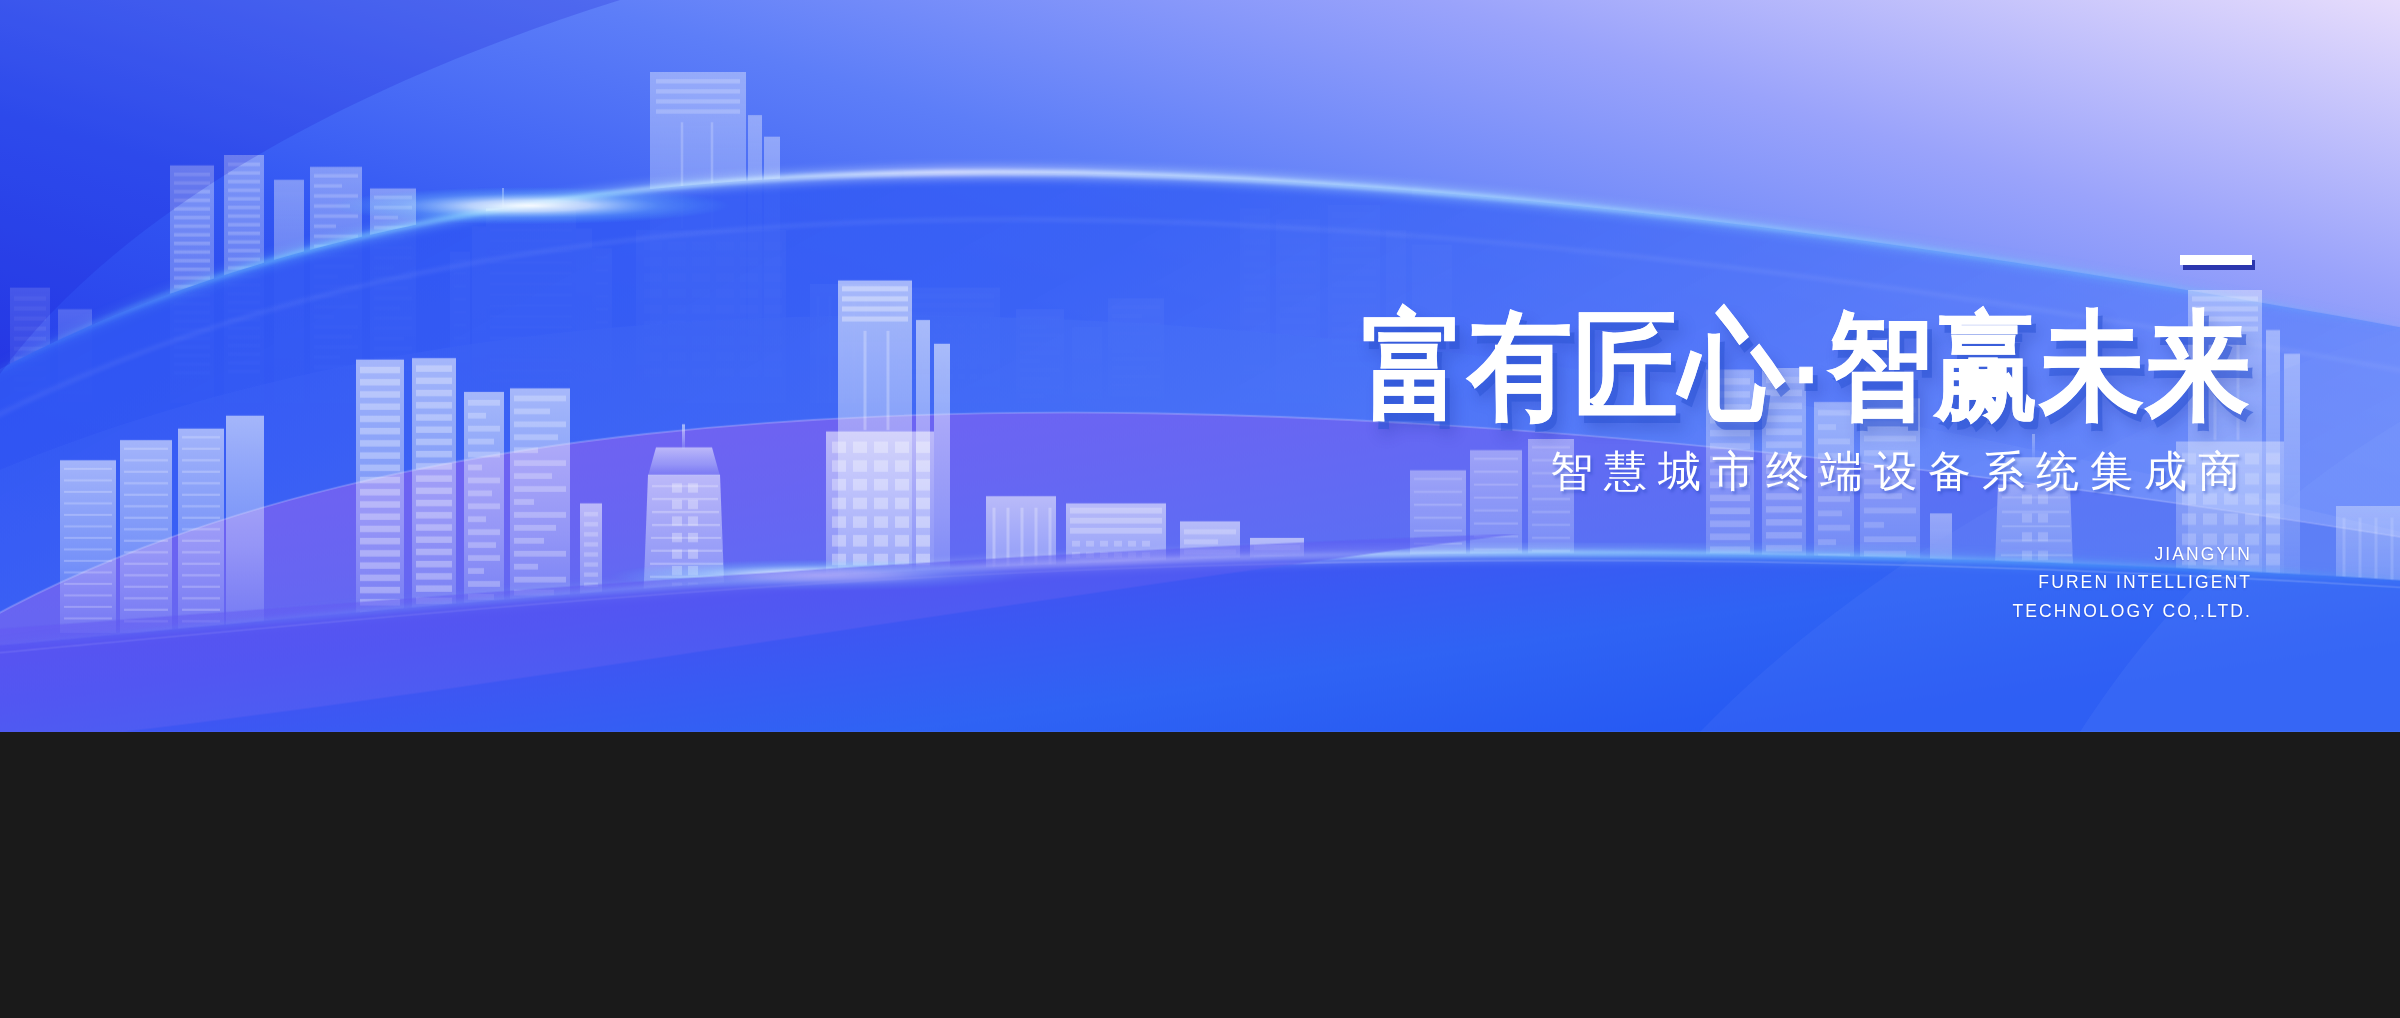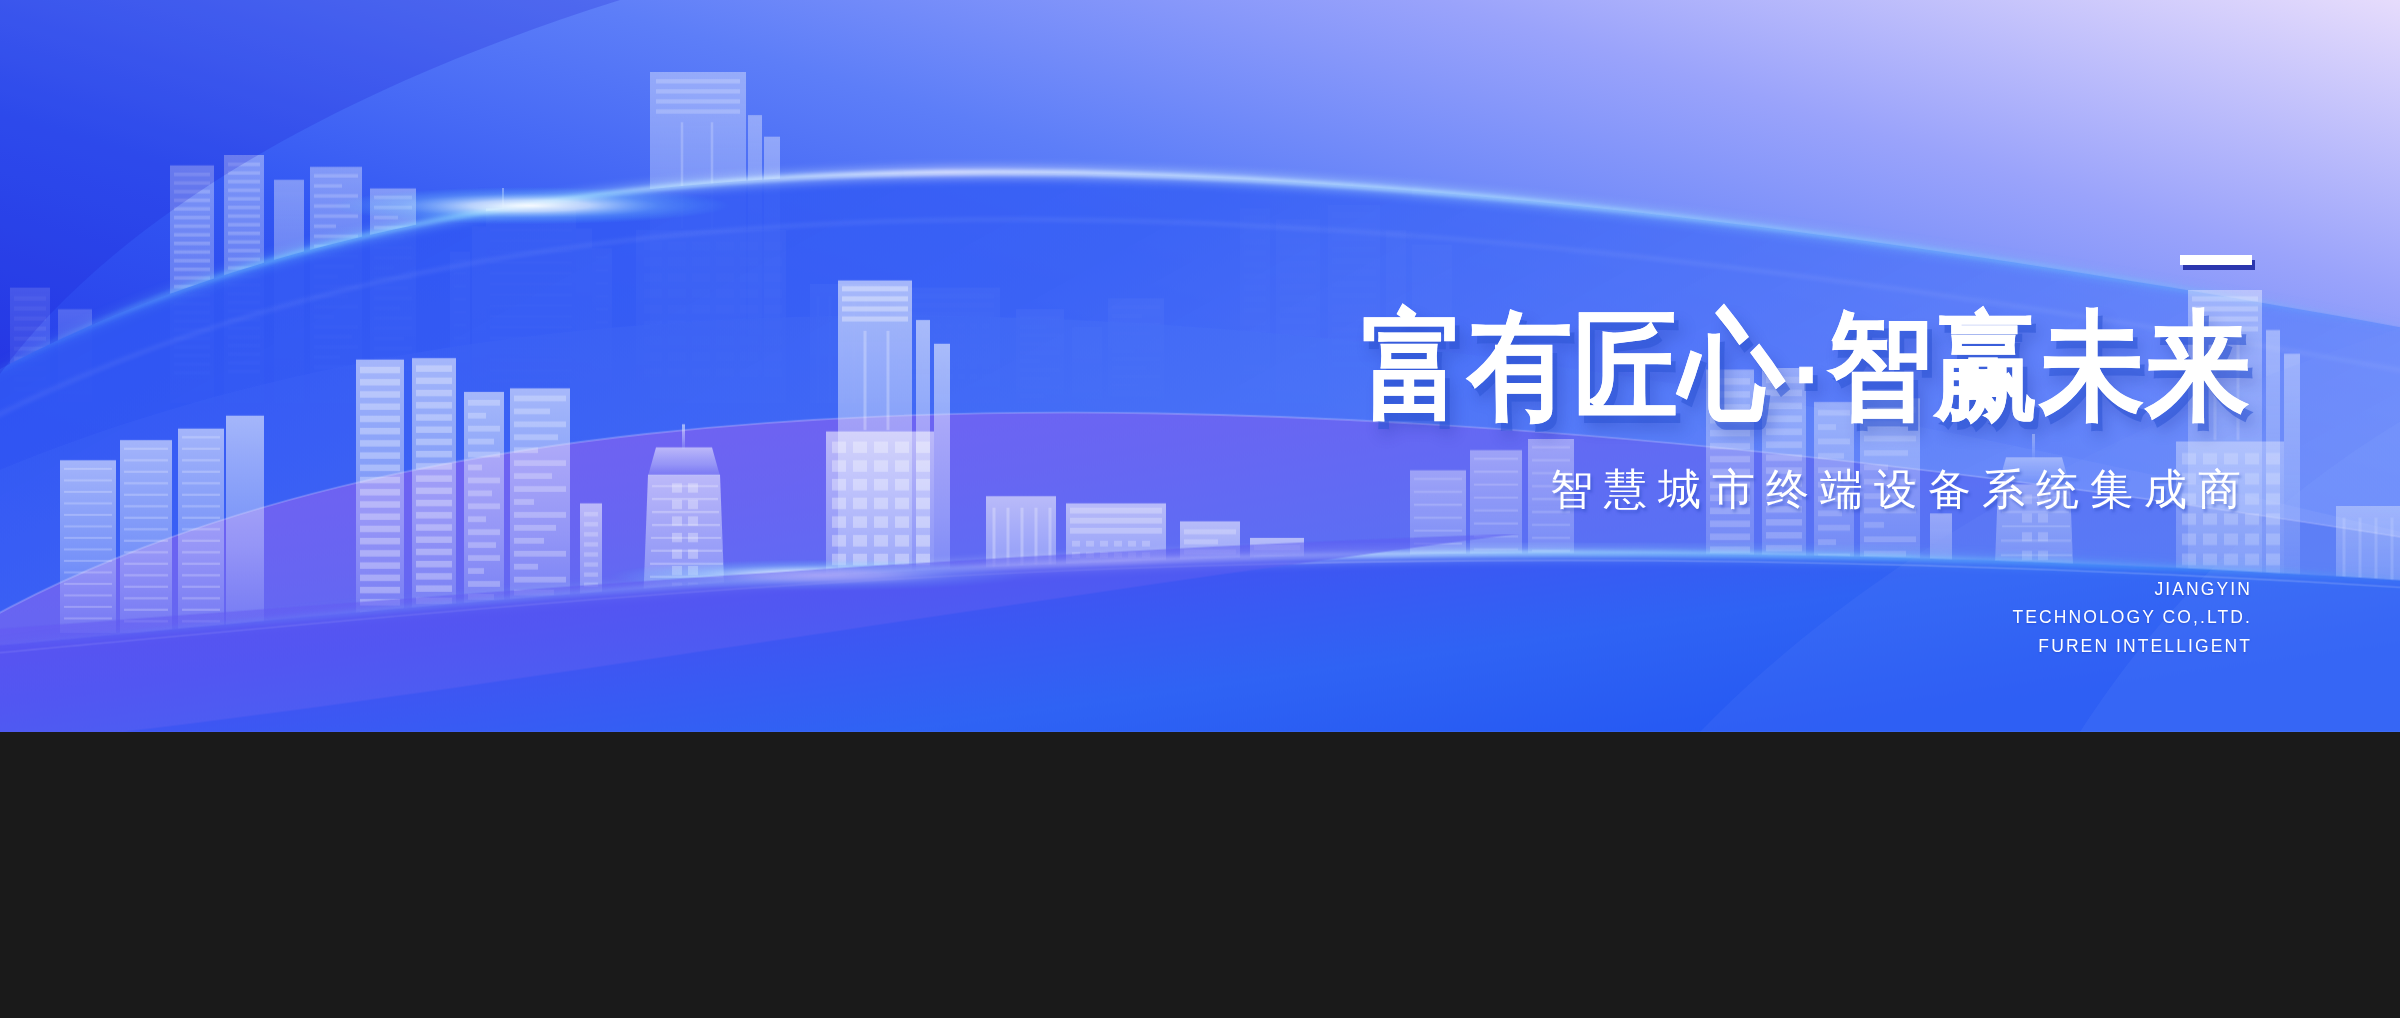--- a/index.html
+++ b/index.html
@@ -48,32 +48,32 @@
     margin:0;
     transform:scaleY(1.14);
     transform-origin:right center;
   }
   #headline .dot{
     font-size:74px;
     vertical-align:middle;
     padding:0 6px;
   }
   #subtitle{
-    margin-top:42px;
+    margin-top:24px;
     font-family:"DejaVu Sans","Liberation Sans",sans-serif;
     font-size:43px;
     font-weight:400;
     color:#ffffff;
     letter-spacing:11px;
     white-space:nowrap;
     text-shadow:2px 3px 3px rgba(40,70,190,.45);
     padding-right:0px;
   }
   #enblock{
-    margin-top:56px;
+    margin-top:39px;
     font-family:"Liberation Sans","DejaVu Sans",sans-serif;
     font-size:17.5px;
     line-height:1.62;
     color:#ffffff;
     letter-spacing:2.1px;
     text-shadow:0 1px 2px rgba(30,60,180,.45);
   }
   #enblock div{white-space:nowrap;}
 </style>
 </head>
@@ -1266,19 +1266,19 @@
   <div id="textblock">
 
     <div id="dash"></div>
 
     <div id="headline"><span>富有匠心</span><span class="dot">·</span><span>智赢未来</span></div>
 
     <div id="subtitle">智慧城市终端设备系统集成商</div>
 
     <div id="enblock">
       <div>JIANGYIN</div>
+      <div>FUREN INTELLIGENT</div>
       <div>TECHNOLOGY CO,.LTD.</div>
-      <div>FUREN INTELLIGENT</div>
     </div>
 
   </div>
 
 </div>
 
 </body></html>

